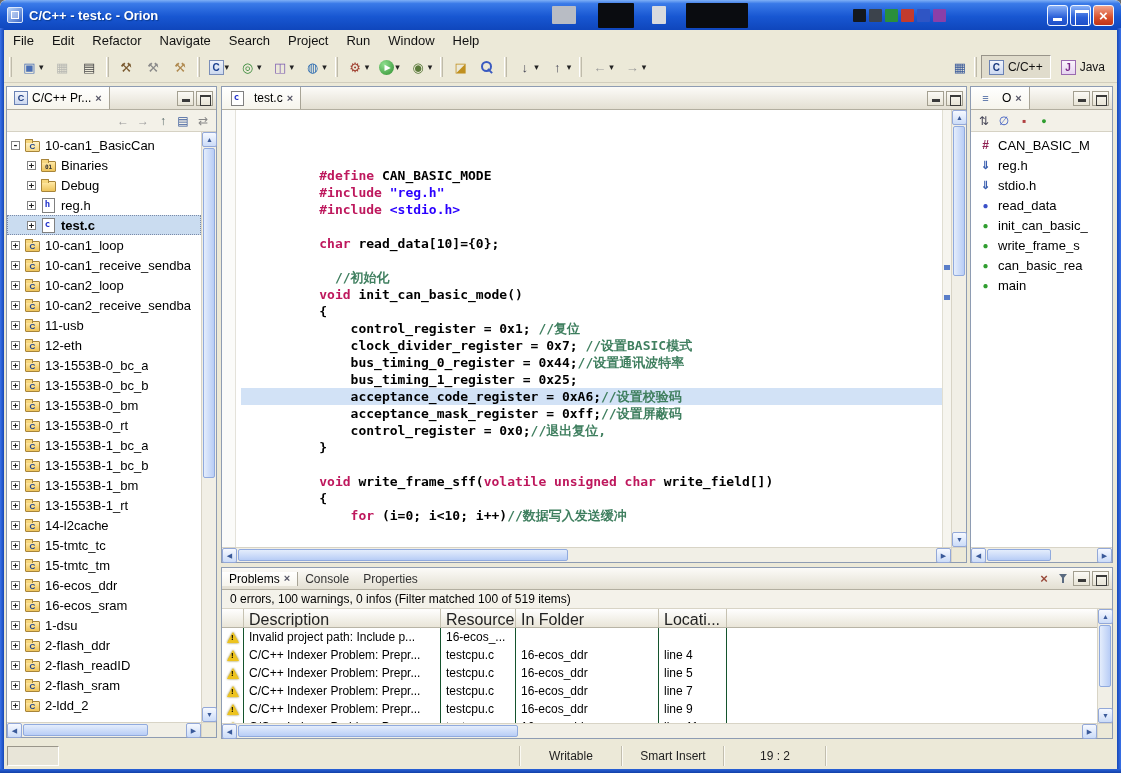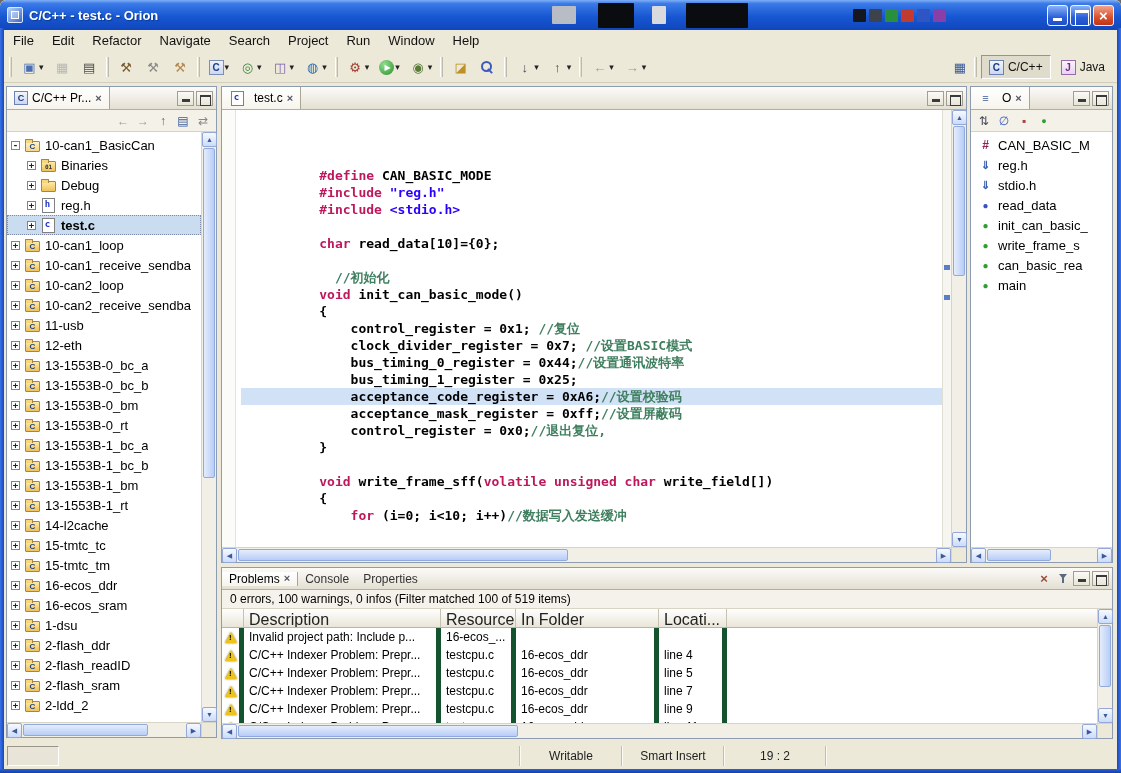--- a/index.html
+++ b/index.html
@@ -146,21 +146,21 @@
 .ptabs{display:flex;align-items:center;height:100%}
 .pa{width:16px;height:16px;position:relative;display:inline-block}
 .pa-delete-icon::before{content:"×";position:absolute;inset:0;text-align:center;color:#99493a;font:bold 13px/15px "Liberation Sans",sans-serif}
 .pa-filter-icon::before{content:"";position:absolute;left:4px;top:3px;width:0;height:0;border-left:4px solid transparent;border-right:4px solid transparent;border-top:5px solid #5a6a80}
 .pa-filter-icon::after{content:"";position:absolute;left:7px;top:7px;width:2px;height:5px;background:#5a6a80}
 .pr-summary{position:absolute;left:0;right:0;top:22px;height:19px;font-size:12px;padding:2px 8px;background:#f4f2ea;border-bottom:1px solid #d8d4c6;white-space:nowrap;overflow:hidden}
 .pr-header{position:absolute;left:0;top:41px;right:15px;height:19px;display:flex;background:linear-gradient(#ffffff,#e9e5d8);border-bottom:1px solid #b8b4a6;overflow:hidden}
 .pr-hcell{border-right:1px solid #c6c2b2;padding:2px 5px;font-size:16px;color:#222;overflow:hidden;white-space:nowrap;flex:none}
 .pr-rows{position:absolute;left:0;top:60px;right:15px;bottom:15px;background:#fff;overflow:hidden}
 .pr-row{display:flex;height:18px;align-items:stretch;font-size:12px}
-.pr-cell{padding:0 5px;overflow:hidden;white-space:nowrap;border-right:5px solid #14532d;display:flex;align-items:center;flex:none}
+.pr-cell{padding:0 5px;overflow:hidden;white-space:nowrap;border-right:1px solid #14532d;display:flex;align-items:center;flex:none}
 .w-icon{width:22px;justify-content:center}
 .w-desc{width:197px}
 .w-res{width:75px}
 .w-fold{width:143px}
 .w-loc{width:68px}
 .w-fill{flex:1 1 auto;border-right:none}
 .warn{position:relative;width:0;height:0;border-left:6px solid transparent;border-right:6px solid transparent;border-bottom:11px solid #edc31e;filter:drop-shadow(0 0 1px #8a7a20)}
 .warn::after{content:"!";position:absolute;left:-1.5px;top:1px;font:bold 8px/10px "Liberation Sans",sans-serif;color:#000}
 
 .statusbar{position:absolute;left:4px;right:4px;top:743px;height:26px;display:flex;align-items:center;font-size:12px;color:#222;background:#ece9d8;z-index:3}

